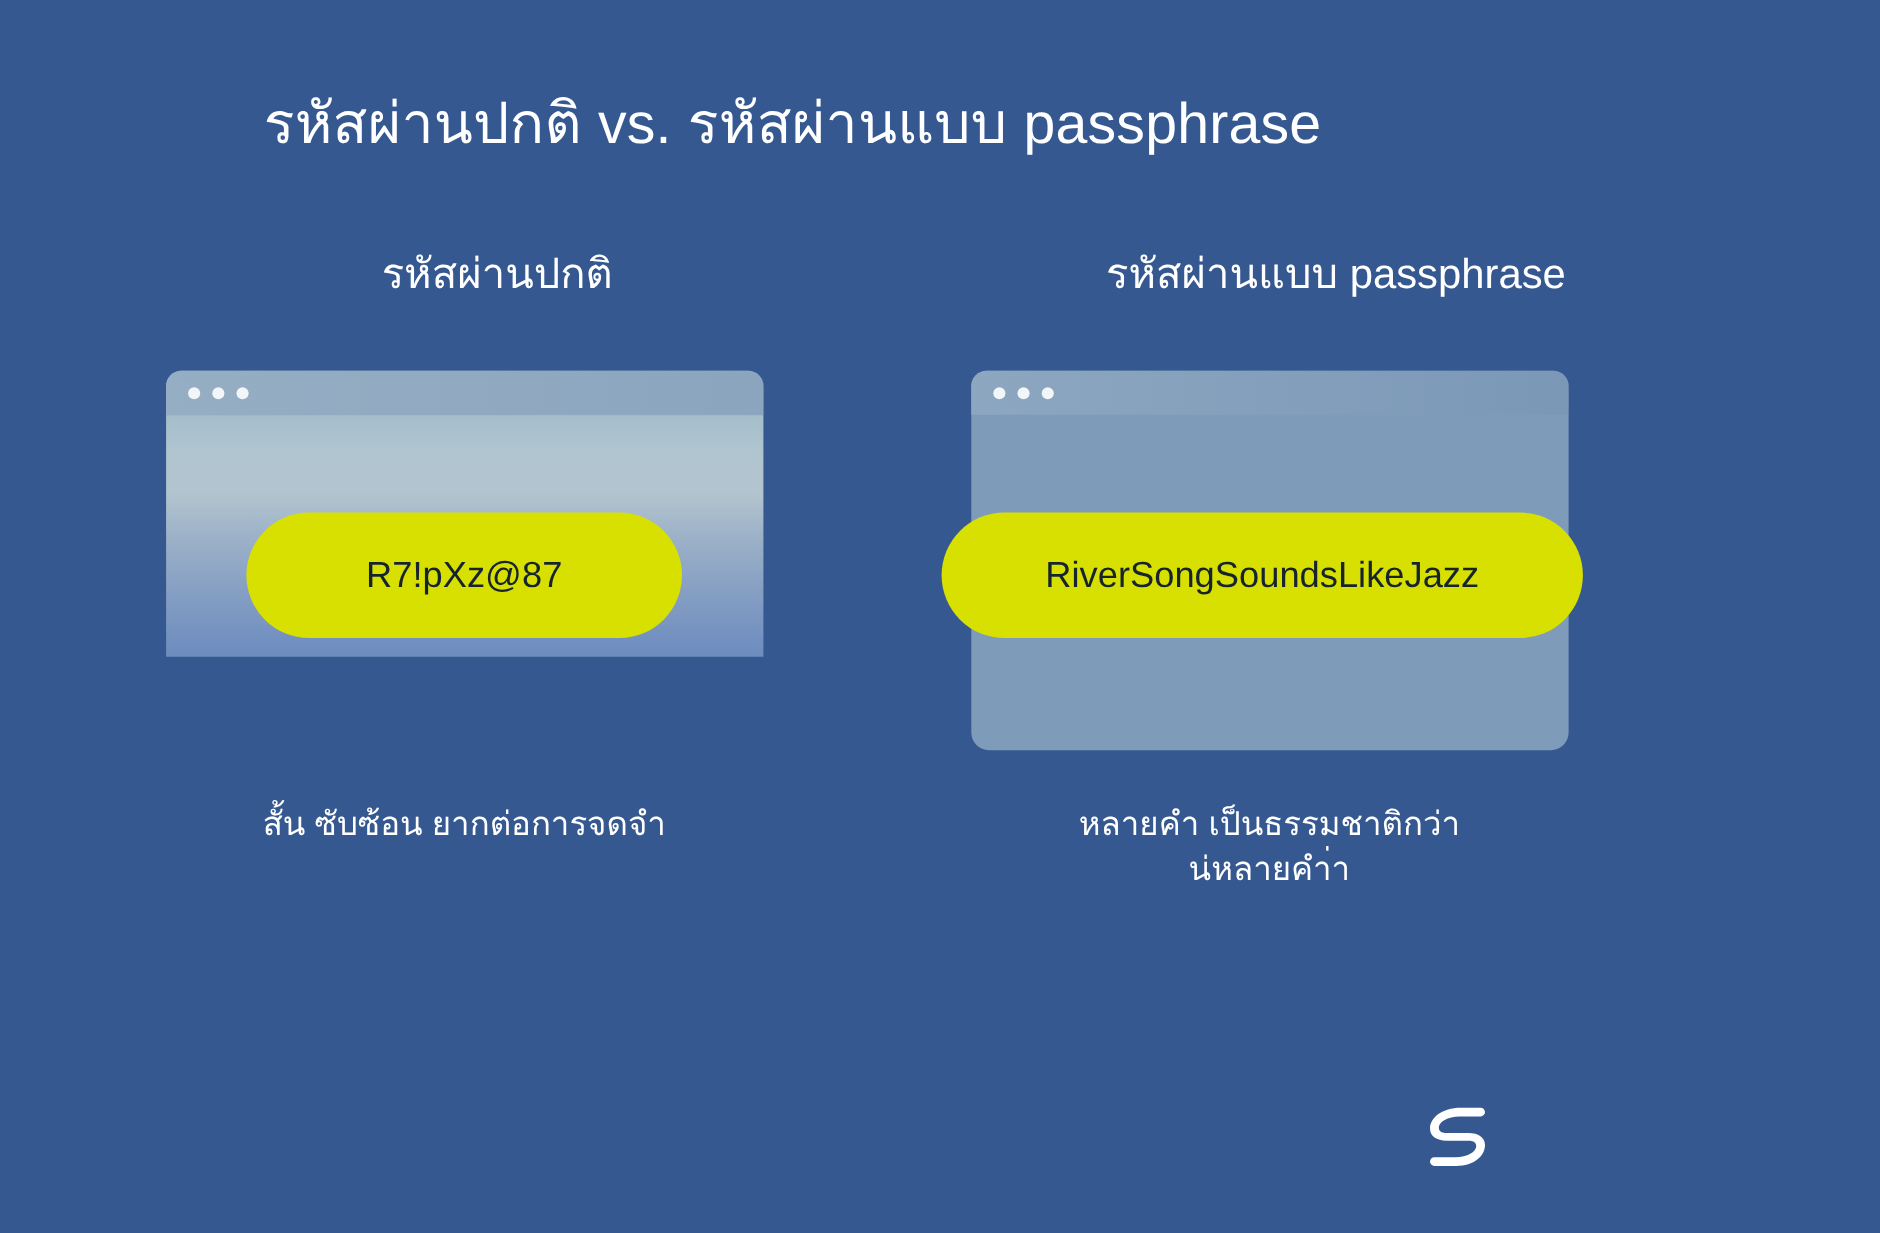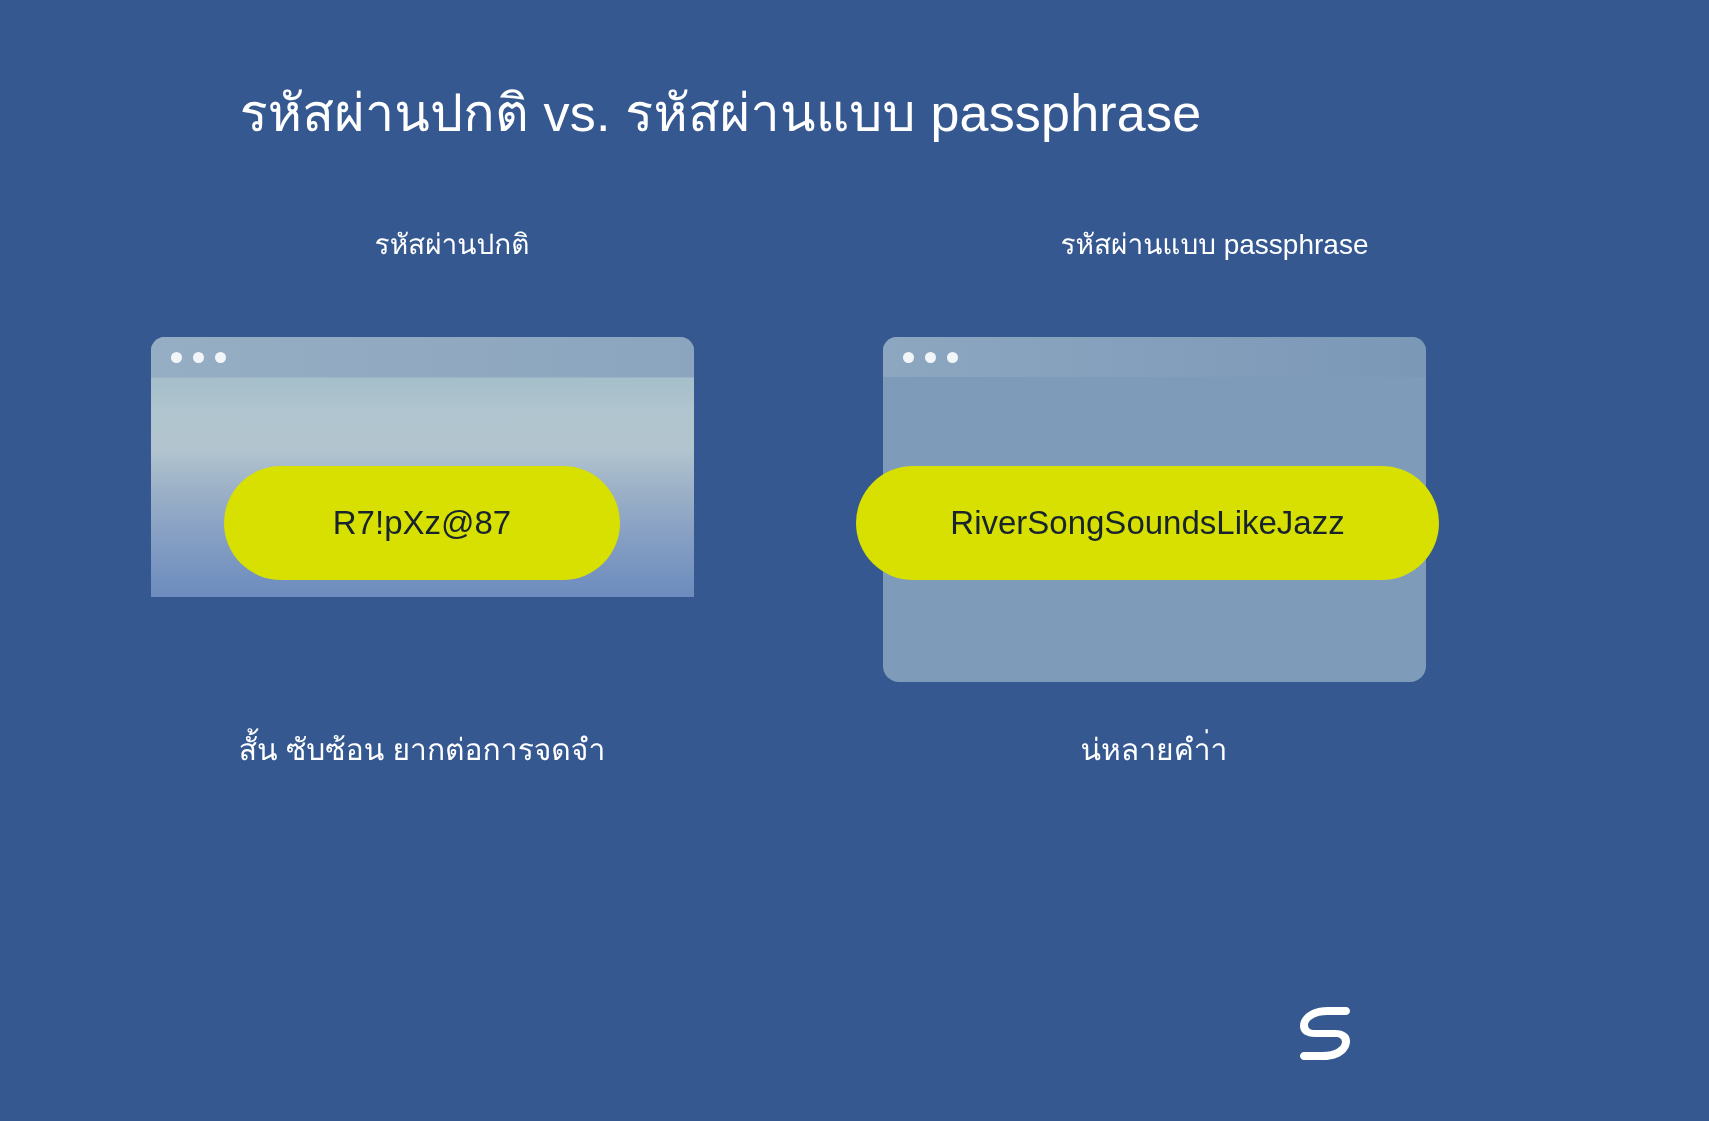--- a/index.html
+++ b/index.html
@@ -40,21 +40,21 @@
   .column {
     position: absolute;
     top: 228px;
   }
   #column-standard { left: 122px; width: 660px; }
   #column-passphrase { left: 842px; width: 745px; }
 
   .column-heading {
     text-align: center;
     color: #ffffff;
-    font-size: 28px;
+    font-size: 38px;
     font-weight: 400;
     line-height: 1.2;
     white-space: nowrap;
   }
 
   
   .browser-card {
     position: absolute;
     overflow: visible;
   }
@@ -225,20 +225,21 @@
       <div class="title-bar">
         <span class="dot"></span>
         <span class="dot"></span>
         <span class="dot"></span>
       </div>
     </div>
     <div class="pill" id="pill-passphrase">RiverSongSoundsLikeJazz</div>
   </div>
 
   <div class="caption" id="caption-passphrase">
+    <span class="caption-line">หลายคำ เป็นธรรมชาติกว่า</span>
     <span class="caption-line">น่หลายคำ่า</span>
   </div>
 
   <div id="logo">
     <svg id="logo-mark" width="56" height="58" viewBox="0 0 56 58">
       <path d="M31 3 C14 3 3 12 3 22 C3 29 9 33 18 33 L38 33 C43 33 45 35 45 38 C45 43 37 48 26 48 L7 48 C4.8 48 3 49.8 3 52 C3 54.2 4.8 56 7 56 L27 56 C43 56 53 47 53 37 C53 30 47 26 38 26 L18 26 C13 26 11 24 11 21 C11 16 19 11 30 11 L49 11 C51.2 11 53 9.2 53 7 C53 4.8 51.2 3 49 3 Z" fill="#ffffff"></path>
     </svg>
   </div>
 
 </div>

